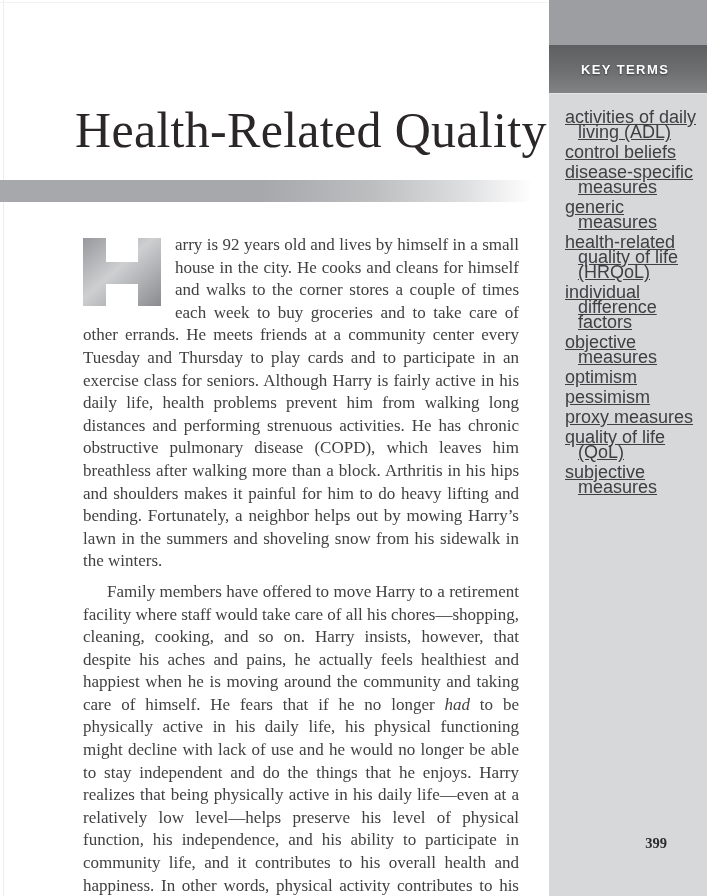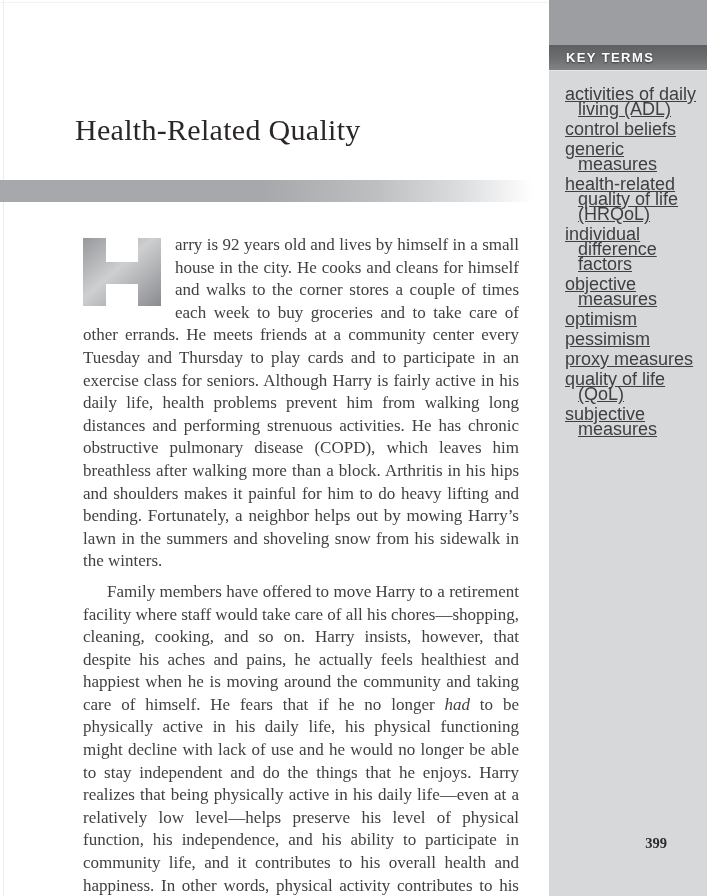--- a/index.html
+++ b/index.html
@@ -24,24 +24,24 @@
   .sidebar {
     position:absolute; left:549px; top:0;
     width:158px; height:896px;
     background:#d7d8da;
   }
   .sidebar-cap {
     height:45px;
     background:#9c9ea1;
   }
   .keyterms-bar {
-    height:25px;
+    height:48px;
     background:linear-gradient(to bottom, #5d5f61 0%, #6d6f71 55%, #818385 100%);
     display:flex; align-items:center;
-    padding-left:17px;
+    padding-left:32px;
     box-shadow:0 1px 0 rgba(255,255,255,.35);
   }
   .keyterms-label {
     font-family:"Liberation Sans", sans-serif;
     font-weight:bold;
     font-size:13px;
     letter-spacing:1.4px;
     color:#ffffff;
     text-shadow:0 1px 2px rgba(0,0,0,.55);
     white-space:nowrap;
@@ -68,21 +68,21 @@
   }
 
   
   .main {
     position:absolute; left:0; top:0;
     width:549px; height:896px;
   }
   .chapter-title {
     margin:104px 0 0 75px;
     width:474px;
-    font-size:30px;
+    font-size:50px;
     line-height:52px;
     font-weight:400;
     color:#2b2728;
     letter-spacing:0.3px;
   }
   .title-rule {
     margin-top:24px;
     width:549px; height:22px;
     background:linear-gradient(to right,
       #a6a8ab 0%, #a6a8ab 48%, #bcbec0 68%, #dcdddf 84%, #ffffff 97%);
@@ -139,20 +139,21 @@
 
   <div class="sidebar">
     <div class="sidebar-cap"></div>
     <div class="keyterms-bar">
       <span class="keyterms-label">KEY TERMS</span>
     </div>
     <div class="terms">
 
     <div class="term">activities of daily living (ADL)</div>
         <div class="term">control beliefs</div>
+        <div class="term">disease-specific measures</div>
         <div class="term">generic measures</div>
         <div class="term">health-related quality of life (HRQoL)</div>
         <div class="term">individual difference factors</div>
         <div class="term">objective measures</div>
         <div class="term">optimism</div>
         <div class="term">pessimism</div>
         <div class="term">proxy measures</div>
         <div class="term">quality of life (QoL)</div>
         <div class="term">subjective measures</div>
       </div>

